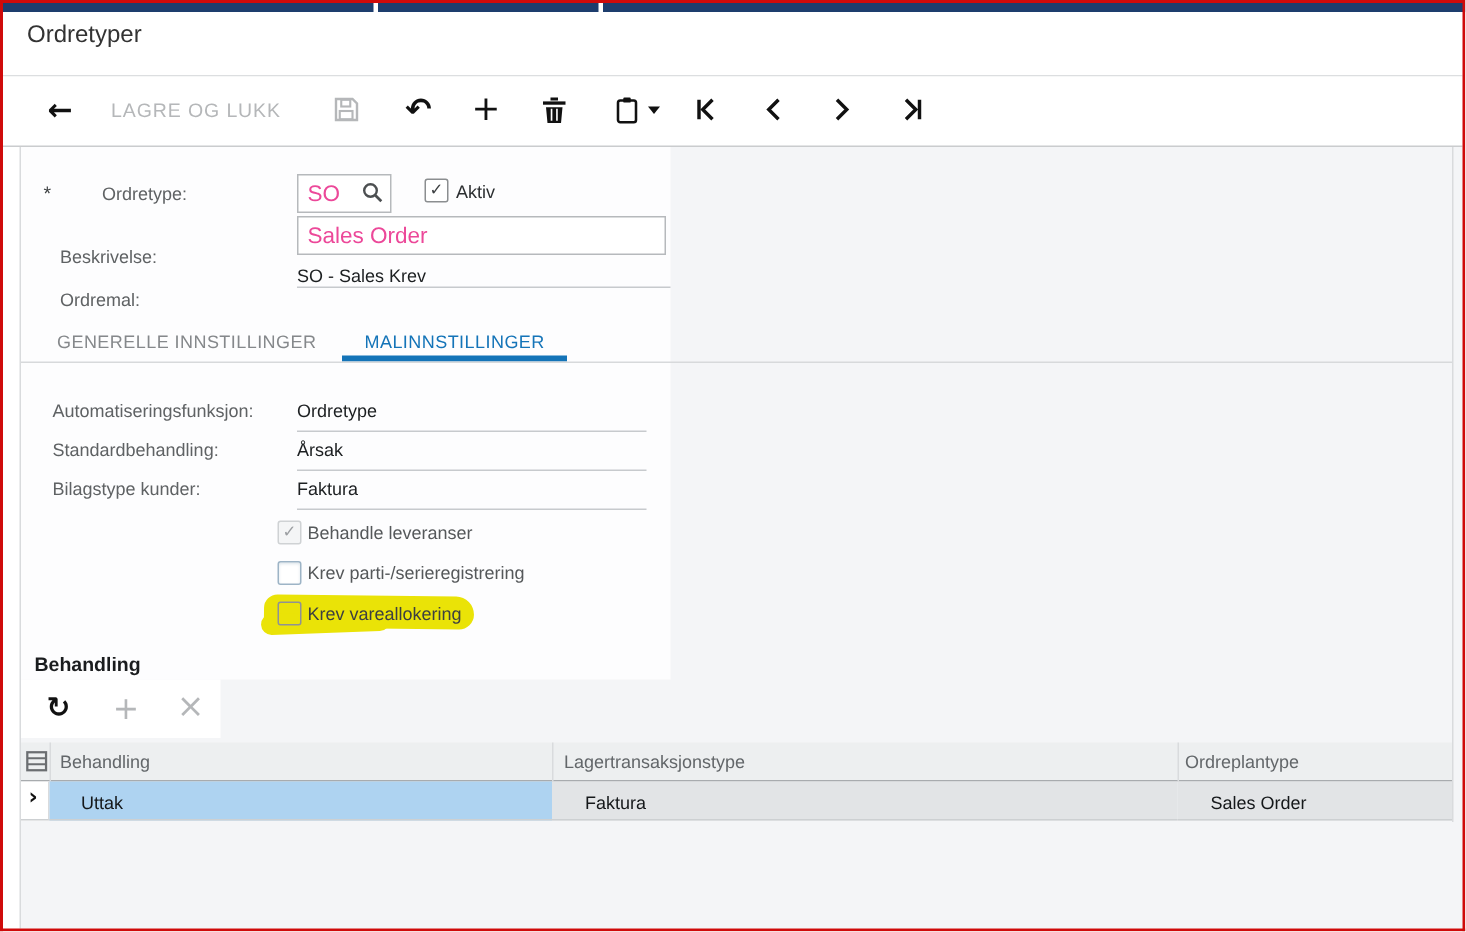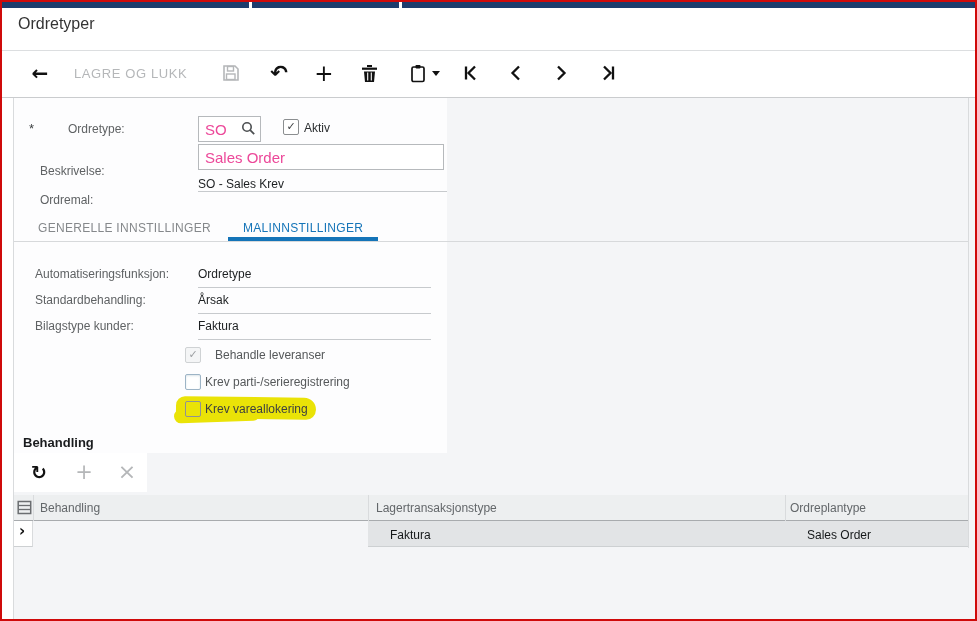--- a/index.html
+++ b/index.html
@@ -148,21 +148,21 @@
   <div class="abs val" style="left:198px;top:293px;">Årsak</div>
   <div class="abs uline" style="left:198px;top:298px;width:233px;height:15px;"></div>
 
   <div class="abs lbl" style="left:35px;top:319px;">Bilagstype kunder:</div>
   <div class="abs val" style="left:198px;top:319px;">Faktura</div>
   <div class="abs uline" style="left:198px;top:324px;width:233px;height:15px;"></div>
 
   <div class="abs cb checked-dis" style="left:185px;top:347px;">
     <span>✓</span>
   </div>
-  <div class="abs val" style="left:215px;top:348px;color:#55585a;">Behandle leveranser</div>
+  <div class="abs val" style="left:205px;top:348px;color:#55585a;">Behandle leveranser</div>
 
   <div class="abs cb" style="left:185px;top:374px;border-color:#9db4c6;box-shadow:inset 0 1px 2px rgba(120,150,170,.25);"></div>
   <div class="abs val" style="left:205px;top:375px;color:#55585a;">Krev parti-/serieregistrering</div>
 
   <div class="abs" style="left:176px;top:397px;width:140px;height:22px;background:#eae307;border-radius:9px 12px 10px 7px;transform:rotate(.7deg);"></div>
   <div class="abs" style="left:174px;top:408px;width:86px;height:14px;background:#eae307;border-radius:7px;transform:rotate(-2deg);"></div>
 
   <div class="abs cb" style="left:185px;top:401px;background:transparent;border-color:#8f9294;"></div>
   <div class="abs val" style="left:205px;top:402px;color:#3c3f41;">Krev vareallokering</div>
 
@@ -191,20 +191,23 @@
   <div class="abs vline" style="left:368px;top:495px;height:26px;"></div>
   <div class="abs vline" style="left:785px;top:495px;height:26px;"></div>
   <div class="abs hdrtxt" style="left:40px;top:501px;">Behandling</div>
   <div class="abs hdrtxt" style="left:376px;top:501px;">Lagertransaksjonstype</div>
   <div class="abs hdrtxt" style="left:790px;top:501px;">Ordreplantype</div>
 
   <div class="abs" style="left:14px;top:521px;width:954px;height:27px;cursor:pointer;">
     <div class="abs" style="left:0;top:0;width:19px;height:26px;background:#fff;border-right:1px solid #d9dbdd;border-bottom:1px solid #cdd0d2;box-sizing:border-box;">
       <span class="icon" style="position:absolute;left:5px;top:3px;font-size:15px;font-weight:bold;">›</span>
     </div>
+    <div class="abs" style="left:19px;top:0;width:335px;height:26px;background:#aed3f1;border-bottom:1px solid #cdd0d2;box-sizing:border-box;">
+      <span class="val" style="position:absolute;left:21px;top:7px;color:#15181a;">Uttak</span>
+    </div>
     <div class="abs" style="left:354px;top:0;width:417px;height:26px;background:#e2e4e6;border-bottom:1px solid #cdd0d2;box-sizing:border-box;">
       <span class="val" style="position:absolute;left:22px;top:7px;color:#15181a;">Faktura</span>
     </div>
     <div class="abs" style="left:771px;top:0;width:183px;height:26px;background:#e2e4e6;border-bottom:1px solid #cdd0d2;box-sizing:border-box;">
       <span class="val" style="position:absolute;left:22px;top:7px;color:#15181a;">Sales Order</span>
     </div>
   </div>
 
   <div class="abs" style="left:0;top:0;width:977px;height:2px;background:#cf0a0a;"></div>
   <div class="abs" style="left:0;top:619px;width:977px;height:2px;background:#cf0a0a;"></div>

